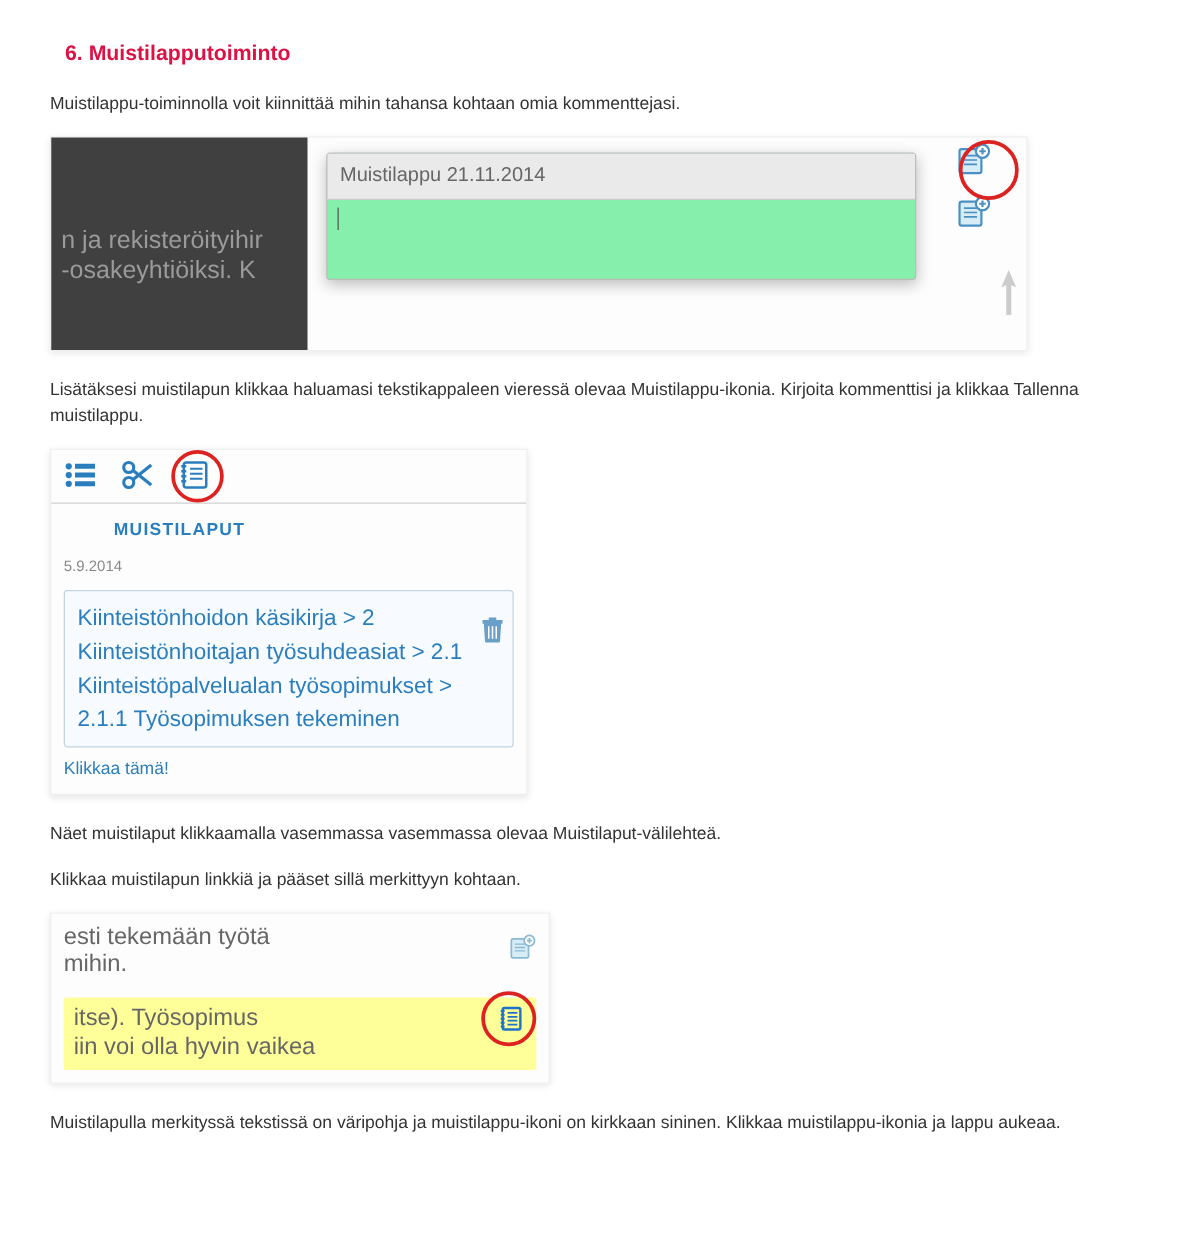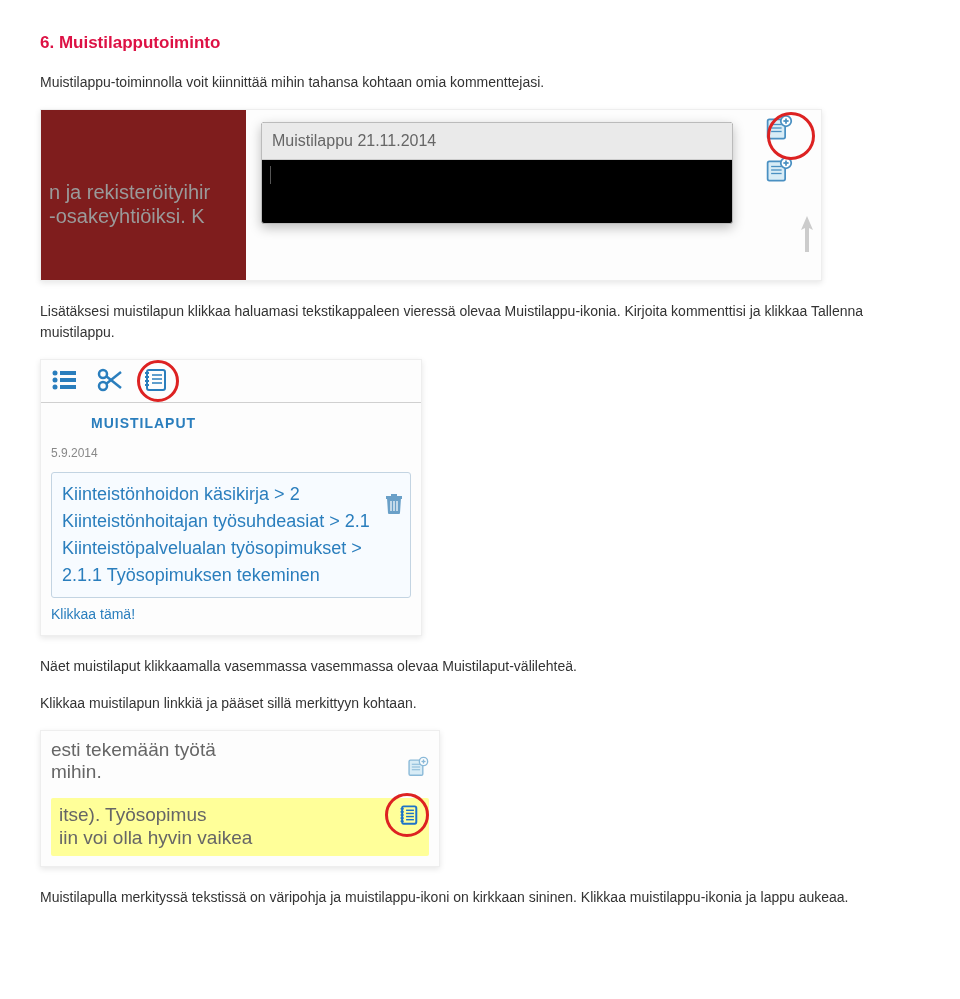--- a/index.html
+++ b/index.html
@@ -9,21 +9,21 @@
     width: 880px;
     background: #fff;
     color: #333;
     font-size: 14px;
     line-height: 1.5;
   }
   h2.section-heading {
     color: #d14;
     font-size: 17px;
     font-weight: bold;
-    margin: 0 0 16px 0;
+    margin: 0 0 16px 12px;
   }
   p.body-text {
     margin: 0 0 16px 0;
     color: #333;
   }
   
   .screenshot {
     background: #fdfdfd;
     border: 1px solid #eee;
     box-shadow: 0 2px 6px rgba(0,0,0,0.1);
@@ -34,33 +34,33 @@
   
   .ss1 {
     width: 780px;
     height: 170px;
     padding: 0;
   }
   .ss1-left {
     position: absolute;
     left: 0; top: 0; bottom: 0;
     width: 205px;
-    background: #7f1d1d;
+    background: #404040;
     color: #9a9a9a;
     font-size: 20px;
     padding: 70px 0 0 8px;
     box-sizing: border-box;
     line-height: 1.2;
   }
   .ss1-panel {
     position: absolute;
     left: 220px; top: 12px;
     width: 470px;
     height: 100px;
-    background: #000000;
+    background: #86efac;
     border: 1px solid #bbb;
     border-radius: 3px;
     box-shadow: 0 4px 12px rgba(0,0,0,0.25);
   }
   .ss1-panel-header {
     background: #eaeaea;
     color: #666;
     font-size: 16px;
     padding: 6px 10px;
     border-bottom: 1px solid #ccc;
@@ -158,21 +158,21 @@
     padding: 4px 0 0 10px;
   }
   
   .ss3 {
     width: 400px;
     padding: 8px 10px 10px 10px;
     box-sizing: border-box;
   }
   .ss3-row {
     display: flex;
-    align-items: flex-end;
+    align-items: center;
     gap: 10px;
     margin-bottom: 14px;
   }
   .ss3-left-text {
     flex: 1;
     color: #666;
     font-size: 19px;
     line-height: 1.2;
   }
   .ss3-icon svg { width: 22px; height: 22px; }

